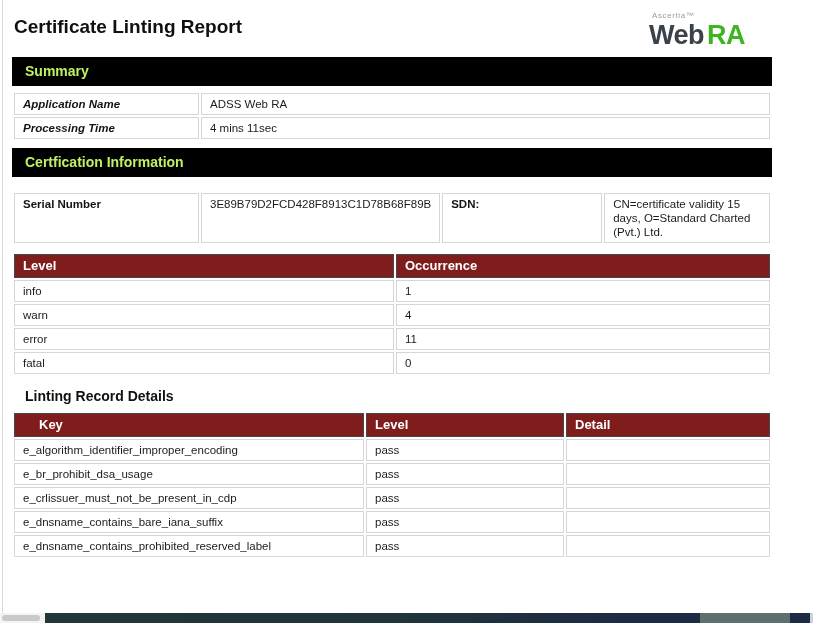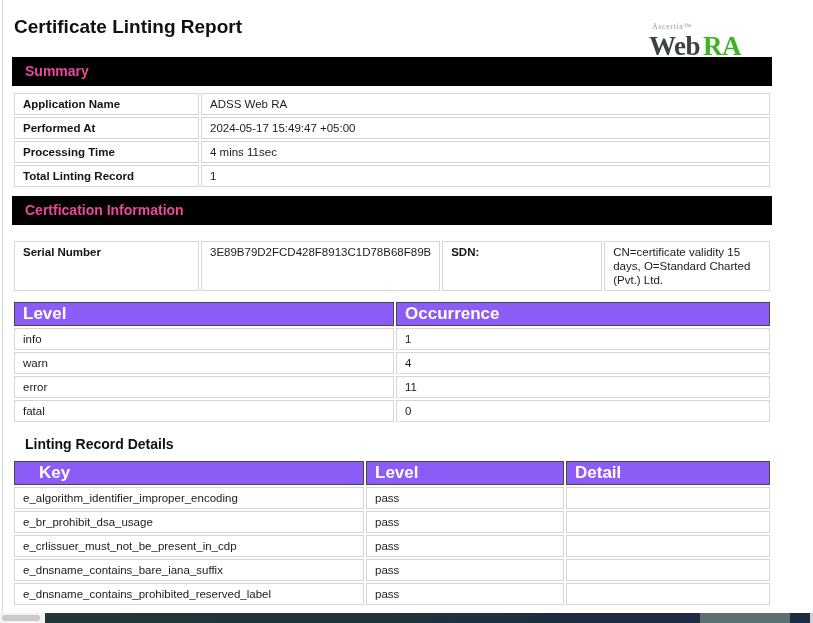--- a/index.html
+++ b/index.html
@@ -17,32 +17,32 @@
     width: 3px; background: #ffffff; border-right: 1px solid #d9d9d9;
   }
   .page {
     position: absolute; left: 12px; top: 0; width: 760px;
   }
   .report-title {
     margin: 16px 0 0 2px;
     font-size: 19px; line-height: 22px; font-weight: bold; color: #101010;
   }
   .logo {
-    position: absolute; top: 22px; right: 22px; width: 142px; text-align: left; font-family: Liberation Serif, serif;
+    position: absolute; top: 11px; right: 22px; width: 142px; text-align: left;
   }
   .logo .brand-small {
     font-size: 8px; color: #9b9b9b; letter-spacing: 0.6px; padding-left: 3px;
   }
   .logo .brand-main {
     font-size: 27px; font-weight: bold; letter-spacing: -0.5px; line-height: 30px;
   }
   .logo .word-dark { color: #3a4148; }
   .logo .word-green { color: #3cb521; padding-left: 3px; }
   .black-bar {
-    background: #000000; color: #ec4899;
+    background: #000000; color: #bef264;
     height: 29px; line-height: 29px;
     font-size: 14px; font-weight: bold;
     padding-left: 13px;
   }
   .bar-summary { margin-top: 19px; }
   .bar-cert { margin-top: 7px; }
   table {
     width: 100%;
     border-collapse: separate; border-spacing: 2px;
     font-size: 11.5px; line-height: 14px;
@@ -50,26 +50,26 @@
   .tbl-summary { margin-top: 5px; }
   .tbl-cert { margin-top: 14px; }
   td {
     background: #ffffff;
     border: 1px solid #d6d6d6;
     padding: 3px 8px;
     vertical-align: top;
   }
   td.lbl { font-weight: bold; color: #141414; }
   th {
-    background: #8b5cf6; color: #ffffff;
+    background: #7f1d1d; color: #ffffff;
     text-align: left; font-weight: bold;
     padding: 4px 8px; border: 1px solid #474747;
-    font-size: 17px;
-  }
-  .col-label { width: 185px; }
+    font-size: 13px;
+  }
+  .col-label { width: 185px; font-style: italic; }
   .cert-c1 { width: 185px; }
   .cert-c2 { width: 202px; text-align: center; }
   .cert-c3 { width: 160px; }
   .ls-c1 { width: 380px; }
   .lrd-c1 { width: 350px; padding-left: 24px; }
   .lrd-c2 { width: 198px; }
   .section-heading {
     margin: 12px 0 0 13px;
     font-size: 14px; line-height: 16px; font-weight: bold; color: #101010;
   }
@@ -115,30 +115,22 @@
 
   <div class="black-bar bar-summary">Summary</div>
 
   <table class="tbl-summary">
     <tbody>
       <tr>
         <td class="lbl col-label">Application Name</td>
         <td>ADSS Web RA</td>
       </tr>
       <tr>
-        <td class="lbl col-label">Performed At</td>
-        <td>2024-05-17 15:49:47 +05:00</td>
-      </tr>
-      <tr>
         <td class="lbl col-label">Processing Time</td>
         <td>4 mins 11sec</td>
-      </tr>
-      <tr>
-        <td class="lbl col-label">Total Linting Record</td>
-        <td>1</td>
       </tr>
     </tbody>
   </table>
 
   <div class="black-bar bar-cert">Certfication Information</div>
 
   <table class="tbl-cert">
     <tbody>
       <tr>
         <td class="lbl cert-c1">Serial Number</td>

